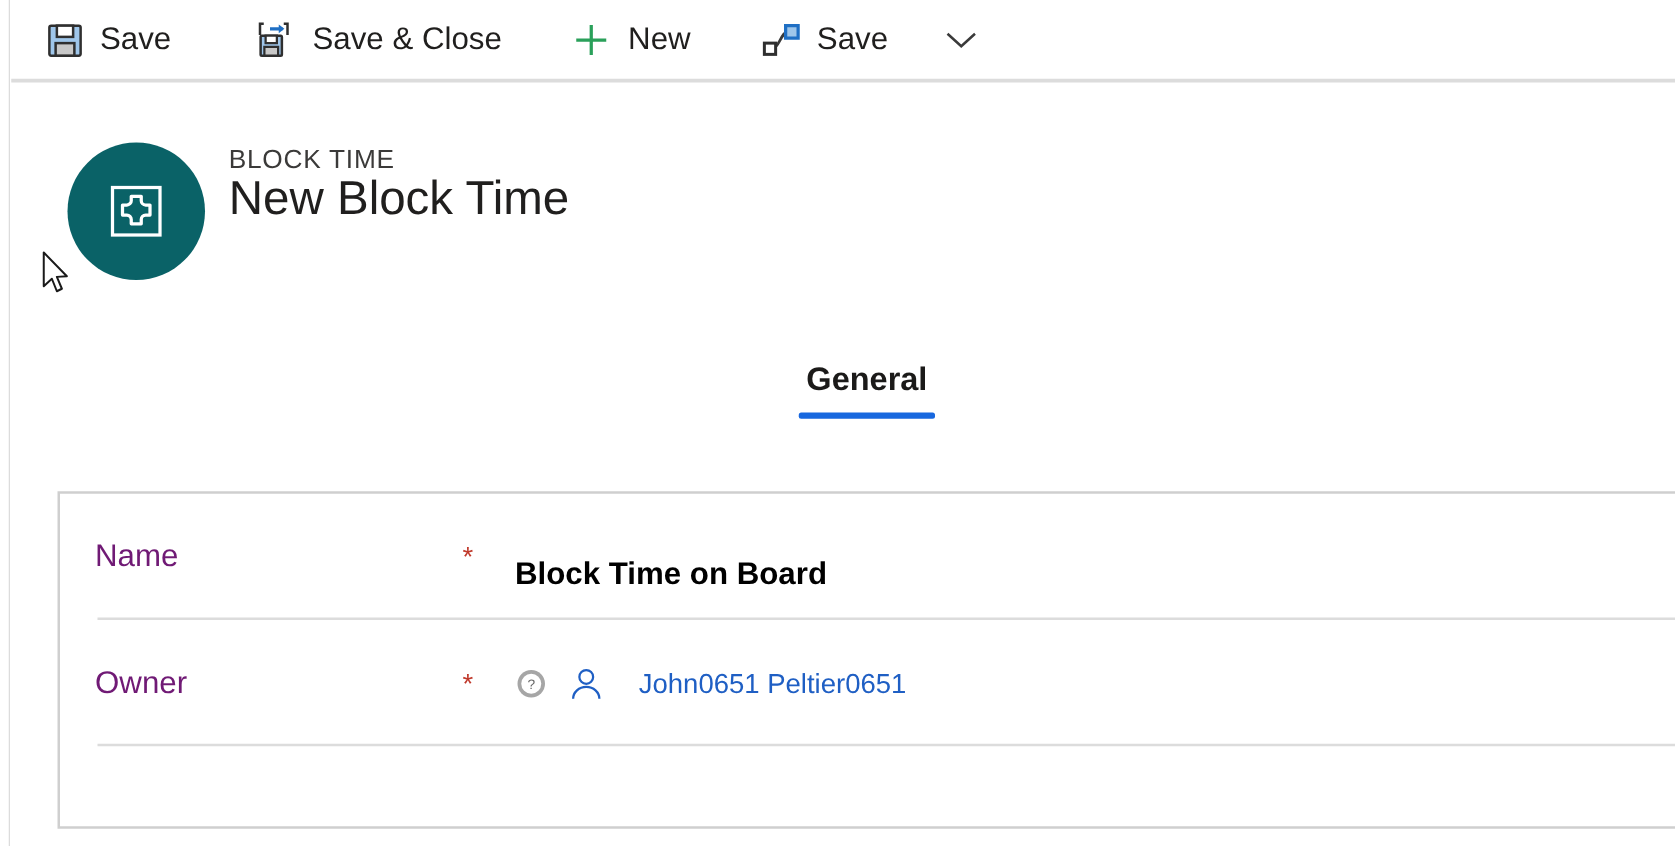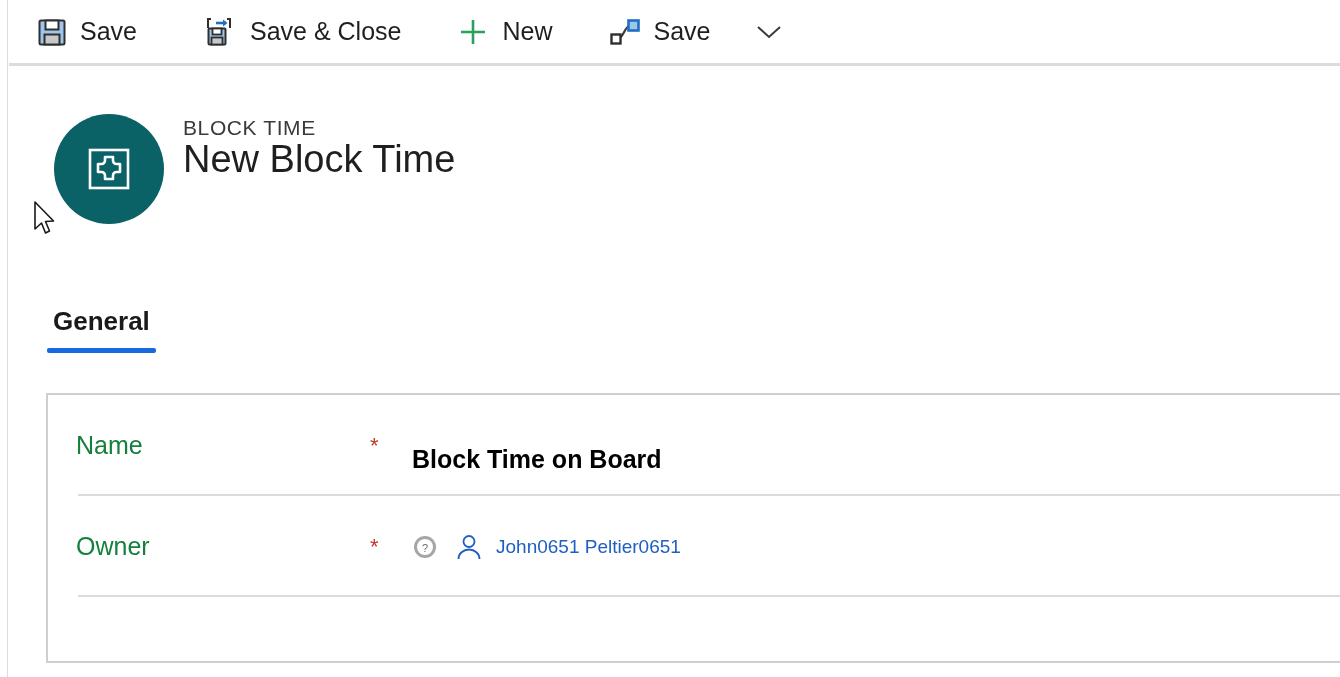--- a/index.html
+++ b/index.html
@@ -77,24 +77,24 @@
     font-weight: 400; line-height: 1.15;
     margin-top: 0;
     white-space: nowrap;
   }
 
   
   .cursor { position: absolute; left: 24px; top: 131px; width: 26px; height: 40px; pointer-events: none; }
 
   
   .tab-strip {
-    position: absolute; left: 9px; top: 302px;
+    position: absolute; left: 9px; top: 284px;
     width: 1331px; height: 60px;
     padding-left: 38px;
-    display: flex; align-items: flex-start;
+    display: flex; align-items: flex-start; justify-content: center;
   }
   .tab {
     position: relative;
     padding: 4px 6px 0 6px;
     cursor: pointer;
   }
   .tab-label { font-size: 26px; font-weight: 700; color: #1b1a19; line-height: 1.2; }
   .tab-underline {
     position: absolute; left: 0; right: 0; bottom: -16px;
     height: 5px; border-radius: 2px;
@@ -113,38 +113,38 @@
     height: 101px;
     padding-left: 28px;
   }
   .row-divider {
     position: absolute; left: 30px; right: 0; bottom: 0;
     height: 2px; background: #dcdcdc;
   }
   .row-spacer { height: 62px; position: relative; }
   .field-label {
     width: 294px;
-    font-size: 25px; color: #15803d; font-weight: 400;
+    font-size: 25px; color: #701a75; font-weight: 400;
   }
   .req-star {
     width: 16px;
     color: #c0392b; font-size: 22px; line-height: 1;
     margin-right: 26px;
   }
   .field-value-bold {
     font-size: 25px; color: #000000; font-weight: 700;
     white-space: nowrap;
     margin-top: 28px;
   }
   .owner-value { display: flex; align-items: center; }
   .help-ico { margin-right: 16px; display: flex; align-items: center; }
   .person-ico { margin-right: 12px; display: flex; align-items: center; }
   .owner-link {
-    font-size: 19px; color: #1f5fc4; font-weight: 400;
-    cursor: pointer; white-space: nowrap;
+    font-size: 22px; color: #1f5fc4; font-weight: 400;
+    cursor: pointer; white-space: nowrap; margin-left: 15px;
   }
 </style>
 </head>
 <body>
 
 <div class="screen">
 
   <div class="left-rail"></div>
 
   <div class="command-bar">

